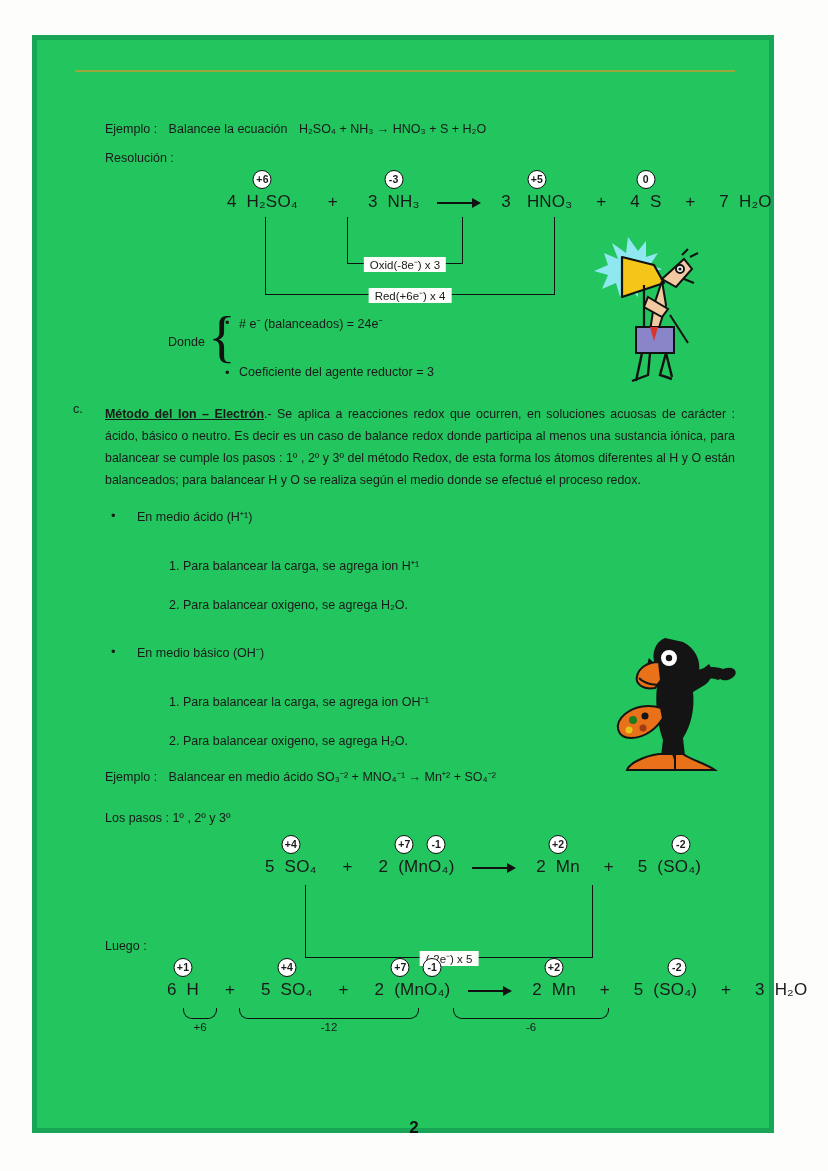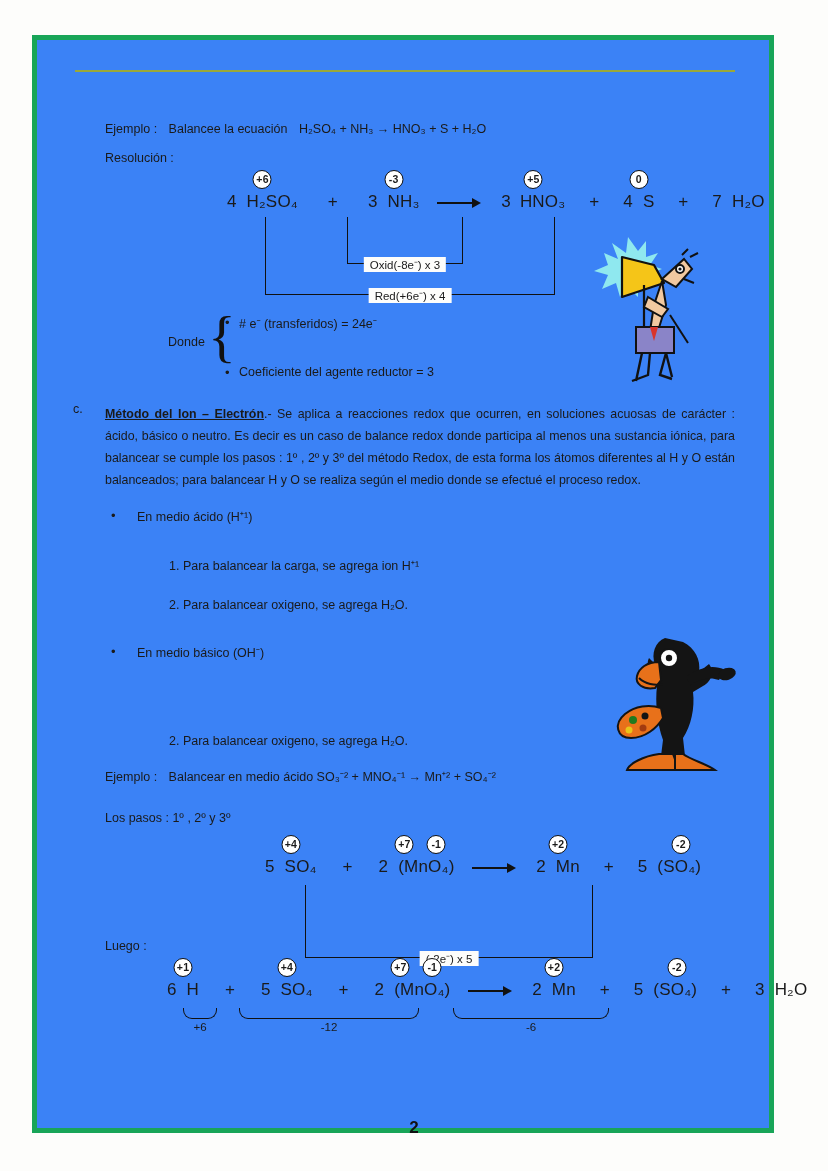--- a/index.html
+++ b/index.html
@@ -10,21 +10,21 @@
     font-family: "Liberation Sans", sans-serif;
     color: #1a1a1a;
     overflow: hidden;
     position: relative;
   }
   #page {
     position: absolute;
     left: 32px; top: 35px;
     width: 742px; height: 1098px;
     border: 5px solid #18a558;
-    background: #3b82f6;
+    background: #22c55e;
   }
   #page-number {
     position: absolute;
     left: 0; right: 0;
     top: 1118px;
     text-align: center;
     font-size: 17px;
     font-weight: bold;
     color: #111;
     z-index: 5;
@@ -157,21 +157,21 @@
         <span class="oxnum">-3</span>
         <span>3</span>
         <span style="margin-left:5px;">NH₃</span>
       </span>
       <span class="sp" style="width:8px;"></span>
       <span class="arrow"></span>
       <span class="sp" style="width:8px;"></span>
       <span class="term">
         <span class="oxnum">+5</span>
         <span>3</span>
-        <span style="margin-left:4px;">HNO₃</span>
+        <span style="margin-left:11px;">HNO₃</span>
       </span>
       <span class="sp" style="width:14px;"></span>
       <span>+</span>
       <span class="sp" style="width:14px;"></span>
       <span class="term">
         <span class="oxnum">0</span>
         <span>4</span>
         <span style="margin-left:5px;">S</span>
       </span>
       <span class="sp" style="width:14px;"></span>
@@ -188,21 +188,21 @@
     </div>
 
     <div class="ubr" style="left:228px; top:177px; width:290px; height:78px;">
       <span class="ubr-label">Red(+6e⁻) x 4</span>
     </div>
 
     <div class="ln" style="left:131px; top:296px;">Donde</div>
     <div class="brace" style="left:171px; top:268px;">{</div>
     <div class="bul" style="left:202px; top:275px;">
       <span class="mark bullet-dot" style="left:-14px;">•</span>
-      <span># e⁻ (transferidos) = 24e⁻</span>
+      <span># e⁻ (balanceados) = 24e⁻</span>
     </div>
     <div class="bul" style="left:202px; top:325px;">
       <span class="mark bullet-dot" style="left:-14px;">•</span>
       <span>Coeficiente del agente reductor = 3</span>
     </div>
 
     <div class="clip" style="left:555px; top:195px; width:110px; height:150px;">
       <svg width="110" height="150" viewBox="0 0 110 150" xmlns="http://www.w3.org/2000/svg">
         <polygon points="12,18 26,24 20,8 34,18 36,2 46,16 54,6 54,22 66,18 58,30 70,34 54,40 62,52 46,48 46,62 34,50 28,62 24,48 10,54 16,40 2,36 16,30" fill="#8fe8ef"></polygon>
         <path d="M30,22 L30,62 L72,48 L62,30 Z" fill="#f5c518" stroke="#111" stroke-width="2.2" stroke-linejoin="round"></path>
@@ -230,20 +230,21 @@
       <span class="mark bullet-dot">•</span>
       <span>En medio ácido (H⁺¹)</span>
     </div>
     <div class="bul" style="left:132px; top:517px;">1.   Para balancear la carga, se agrega ion H⁺¹</div>
     <div class="bul" style="left:132px; top:558px;">2.   Para balancear oxigeno, se agrega H₂O.</div>
 
     <div class="bul" style="left:100px; top:604px;">
       <span class="mark bullet-dot">•</span>
       <span>En medio básico (OH⁻)</span>
     </div>
+    <div class="bul" style="left:132px; top:653px;">1.   Para balancear la carga, se agrega ion OH⁻¹</div>
     <div class="bul" style="left:132px; top:694px;">2.   Para balancear oxigeno, se agrega H₂O.</div>
 
     <div class="clip" style="left:562px; top:588px; width:140px; height:148px;">
       <svg width="140" height="148" viewBox="0 0 140 148" xmlns="http://www.w3.org/2000/svg">
         <path d="M66,10 C56,14 52,26 56,36 L50,30 C46,38 52,48 60,50 L58,58 C56,74 58,96 64,112 L62,128 L86,128 L84,110 C92,98 96,80 94,64 L104,58 C112,54 116,44 110,36 L100,44 C102,32 96,20 84,14 Z" fill="#141414"></path>
         <path d="M60,34 C48,34 40,40 38,48 C36,56 44,62 56,60 L62,52 Z" fill="#e8711a" stroke="#141414" stroke-width="2"></path>
         <path d="M40,50 C46,56 56,58 64,56" stroke="#141414" stroke-width="2" fill="none"></path>
         <circle cx="70" cy="30" r="9" fill="#ffffff" stroke="#141414" stroke-width="2"></circle>
         <circle cx="70" cy="30" r="3.2" fill="#141414"></circle>
         <path d="M88,48 C100,40 114,36 126,42 L120,52 C110,48 98,52 90,58 Z" fill="#141414"></path>

